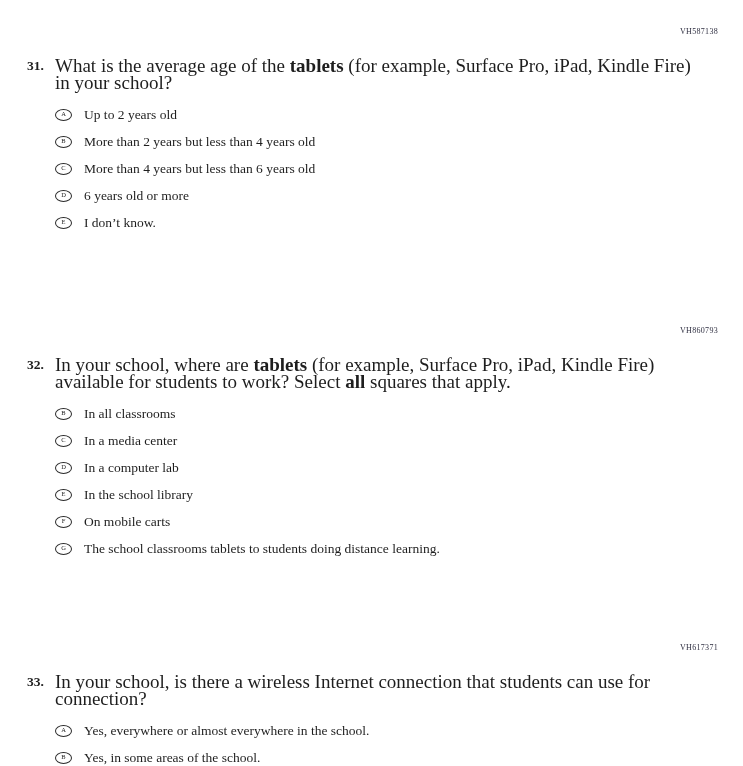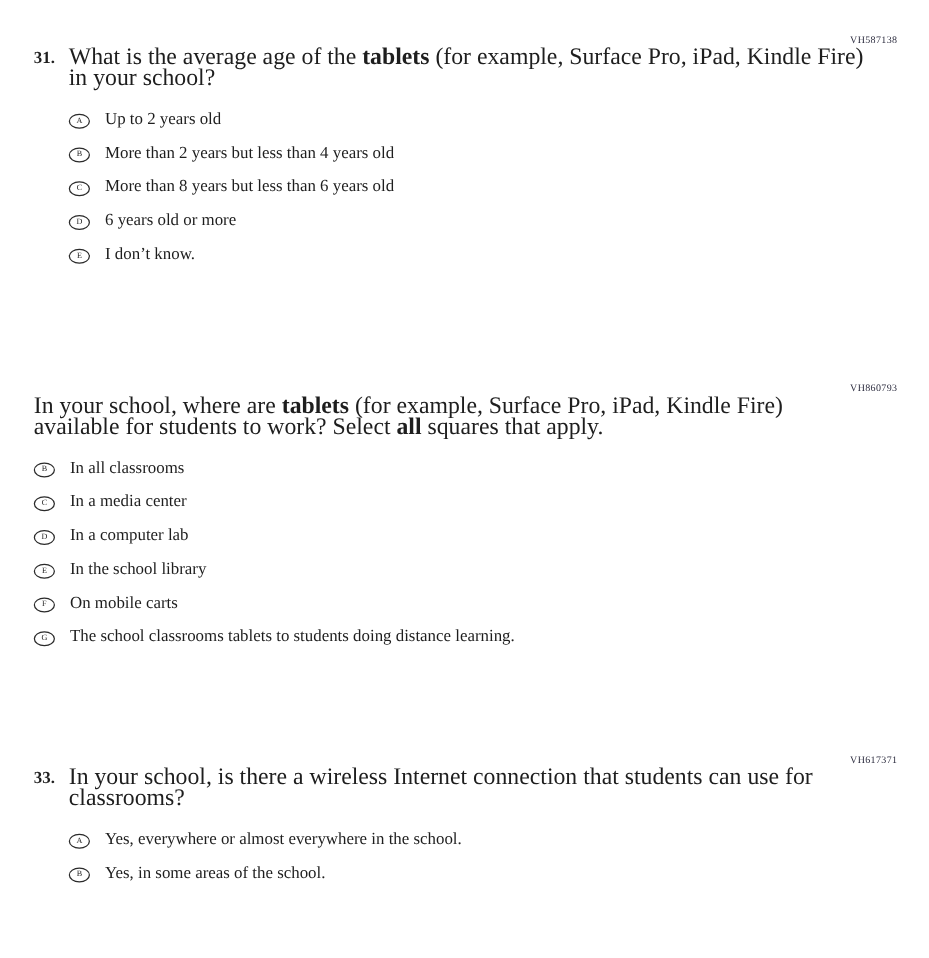--- a/index.html
+++ b/index.html
@@ -20,40 +20,40 @@
   .accession-code {
     text-align: right;
     font-size: 8px;
     letter-spacing: 0.3px;
     color: #2e2e40;
     height: 10px;
     line-height: 10px;
   }
   .q-row {
     display: flex;
-    margin-top: 0;
+    margin-top: 20px;
   }
   .q-num {
     width: 28px;
     flex-shrink: 0;
     font-weight: bold;
     font-size: 13.5px;
     line-height: 17px;
   }
   .q-body { flex: 1; }
   .q-line {
     font-size: 19px;
     line-height: 17px;
     white-space: nowrap;
   }
   .q-line .bold { font-weight: bold; }
   .options { margin-top: 15px; }
   .option {
     display: flex;
-    align-items: flex-end;
+    align-items: center;
     margin-bottom: 10px;
     height: 17px;
   }
   .oval {
     display: inline-flex;
     align-items: center;
     justify-content: center;
     width: 17px;
     height: 12px;
     border: 1.2px solid #2a2a2a;
@@ -93,40 +93,41 @@
     <span class="option-label">Up to 2 years old</span>
   </div>
 
   <div class="option">
     <span class="oval">B</span>
     <span class="option-label">More than 2 years but less than 4 years old</span>
   </div>
 
   <div class="option">
     <span class="oval">C</span>
-    <span class="option-label">More than 8 years but less than 6 years old</span>
+    <span class="option-label">More than 4 years but less than 6 years old</span>
   </div>
 
   <div class="option">
     <span class="oval">D</span>
     <span class="option-label">6 years old or more</span>
   </div>
 
   <div class="option">
     <span class="oval">E</span>
     <span class="option-label">I don’t know.</span>
   </div>
 </div>
       </div>
     </div>
   </section>
 
   <section class="question-section sec-gap-2">
     <div class="accession-code">VH860793</div>
     <div class="q-row">
+      <div class="q-num">32.</div>
       <div class="q-body">
         <div class="q-text">
             <div class="q-line"><span>In your school, where are </span><span class="bold">tablets</span><span> (for example, Surface Pro, iPad, Kindle Fire)</span></div>
             <div class="q-line"><span>available for students to work? Select </span><span class="bold">all</span><span> squares that apply.</span></div>
           </div>
         <div class="options">
 
   <div class="option">
     <span class="oval">B</span>
     <span class="option-label">In all classrooms</span>
@@ -161,21 +162,21 @@
     </div>
   </section>
 
   <section class="question-section sec-gap-3">
     <div class="accession-code">VH617371</div>
     <div class="q-row">
       <div class="q-num">33.</div>
       <div class="q-body">
         <div class="q-text">
             <div class="q-line"><span>In your school, is there a wireless Internet connection that students can use for</span></div>
-            <div class="q-line"><span>classrooms?</span></div>
+            <div class="q-line"><span>connection?</span></div>
           </div>
         <div class="options">
   <div class="option">
     <span class="oval">A</span>
     <span class="option-label">Yes, everywhere or almost everywhere in the school.</span>
   </div>
 
   <div class="option">
     <span class="oval">B</span>
     <span class="option-label">Yes, in some areas of the school.</span>

